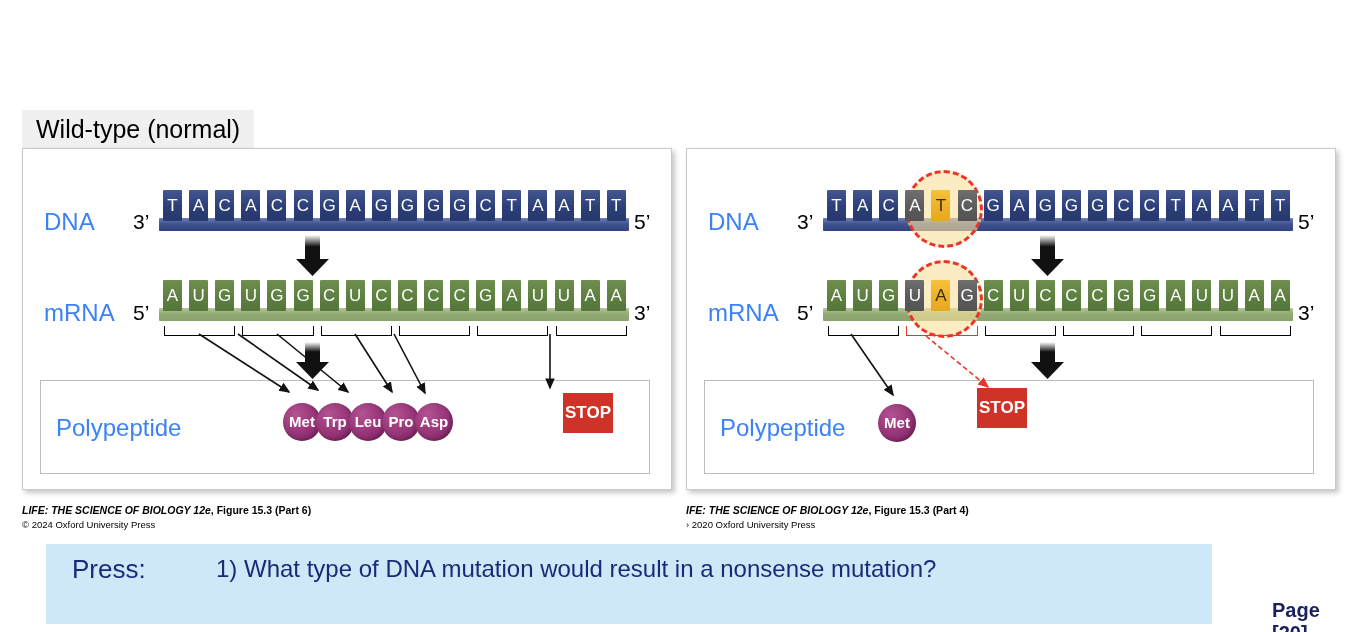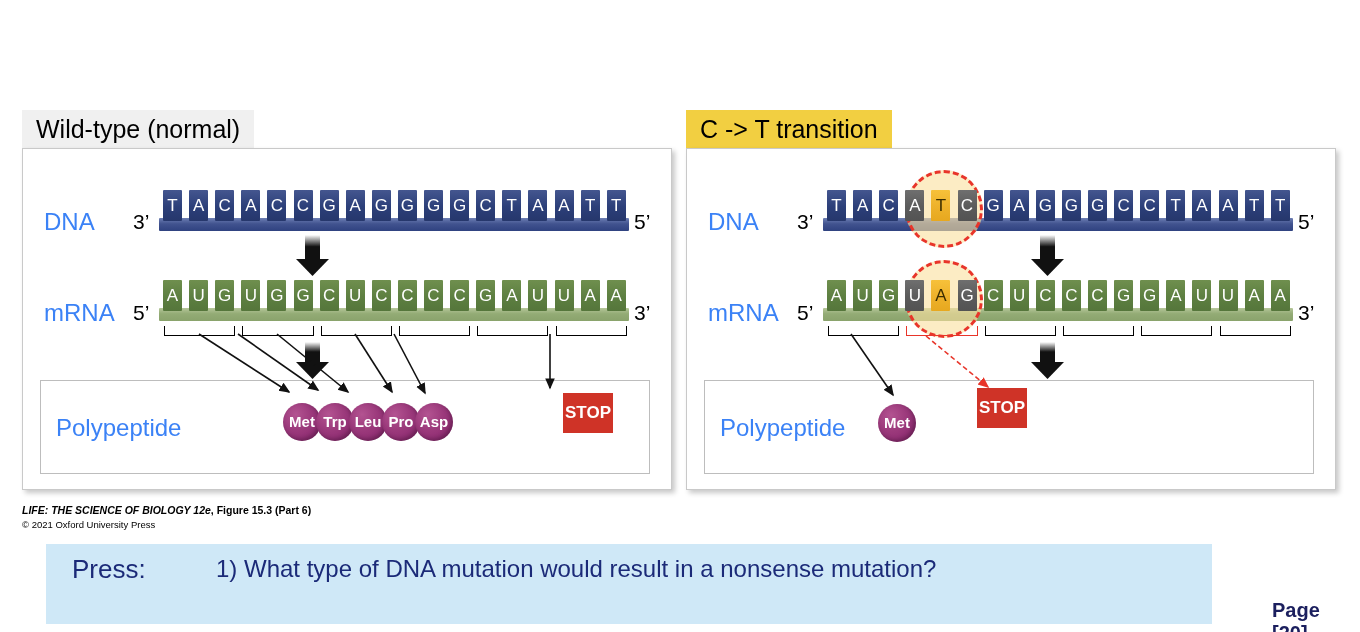--- a/index.html
+++ b/index.html
@@ -112,42 +112,43 @@
   <div class="endlabel" style="left:634px;top:301px;">3’</div>
 
   <div class="strand dna" id="strand-dna-left" style="left:159px;top:218px;width:470px;"></div>
   <div class="strand rna" id="strand-rna-left" style="left:159px;top:308px;width:470px;"></div>
 
   <div class="polybox" style="left:40px;top:380px;width:608px;height:92px;"></div>
   <div class="rowlabel" style="left:56px;top:414px;">Polypeptide</div>
 
   <div class="credit" style="left:22px;top:503px;">
     <span class="bt">LIFE: THE SCIENCE OF BIOLOGY 12e</span><span class="bn">, Figure 15.3 (Part 6)</span><br>
-    <span class="cc">© 2021 Oxford University Press</span>
+    <span class="cc">© 2024 Oxford University Press</span>
   </div>
 
-  <div class="panel-tag right">
-    <span>C -&gt; T transition</span>
-  </div>
   <div class="panel right"></div>
 
   <div class="rowlabel" style="left:708px;top:208px;">DNA</div>
   <div class="rowlabel" style="left:708px;top:299px;">mRNA</div>
 
   <div class="endlabel" style="left:797px;top:210px;">3’</div>
   <div class="endlabel" style="left:1298px;top:210px;">5’</div>
   <div class="endlabel" style="left:797px;top:301px;">5’</div>
   <div class="endlabel" style="left:1298px;top:301px;">3’</div>
 
   <div class="strand dna" id="strand-dna-right" style="left:823px;top:218px;width:470px;"></div>
   <div class="strand rna" id="strand-rna-right" style="left:823px;top:308px;width:470px;"></div>
 
   <div class="polybox" style="left:704px;top:380px;width:608px;height:92px;"></div>
   <div class="rowlabel" style="left:720px;top:414px;">Polypeptide</div>
 
+  <div class="credit" style="left:686px;top:503px;">
+    <span class="bt">IFE: THE SCIENCE OF BIOLOGY 12e</span><span class="bn">, Figure 15.3 (Part 4)</span><br>
+    <span class="cc">› 2020 Oxford University Press</span>
+  </div>
 
   <div id="dyn">
       <div class="bubble" style="left: 904.9px; top: 260px; width: 72px; height: 72px;"></div>
       <div class="bubble" style="left: 904.9px; top: 170px; width: 72px; height: 72px;"></div>
       <div class="base dna" style="left: 163px; top: 190px;">T</div>
       <div class="base dna" style="left: 189.1px; top: 190px;">A</div>
       <div class="base dna" style="left: 215.2px; top: 190px;">C</div>
       <div class="base dna" style="left: 241.3px; top: 190px;">A</div>
       <div class="base dna" style="left: 267.4px; top: 190px;">C</div>
       <div class="base dna" style="left: 293.5px; top: 190px;">C</div>

